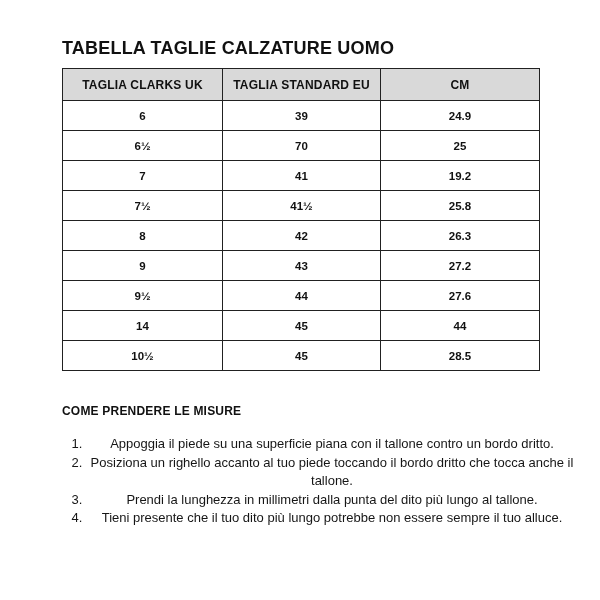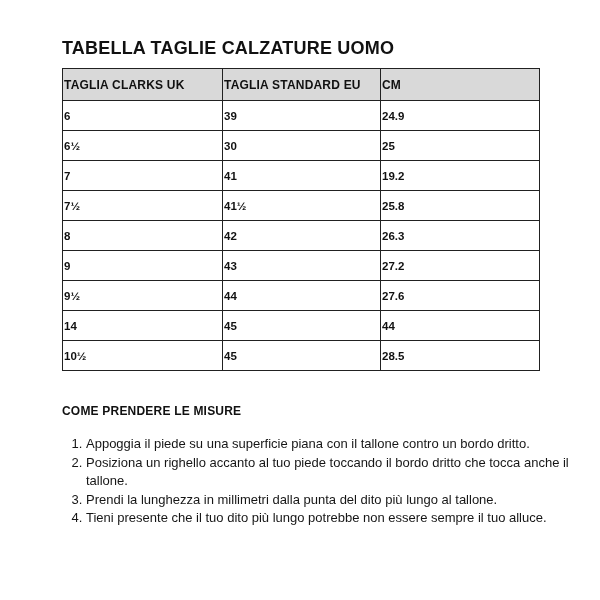--- a/index.html
+++ b/index.html
@@ -24,21 +24,21 @@
     letter-spacing: 0.2px;
     color: #111111;
     white-space: nowrap;
   }
   .size-table {
     position: absolute;
     left: 62px; top: 68px;
     width: 477px;
     border-collapse: collapse;
     table-layout: fixed;
-    text-align: left;
+    text-align: center;
     color: #111111;
   }
   .size-table col.c1 { width: 160px; }
   .size-table col.c2 { width: 158px; }
   .size-table col.c3 { width: 159px; }
   .size-table th {
     background: #d9d9d9;
     border: 1.5px solid #212121;
     font-size: 12px;
     font-weight: 700;
@@ -67,21 +67,21 @@
   .steps {
     position: absolute;
     left: 64px; top: 435px;
     margin: 0;
     padding: 0 0 0 22px;
     width: 492px;
     font-size: 13px;
     line-height: 18.5px;
     color: #161616;
   }
-  .steps li { margin: 0; padding: 0; }
+  .steps li { margin: 0; padding: 0; text-align: center; }
 </style>
 </head>
 <body>
 
 <div class="page">
 
   <h1 class="title">TABELLA TAGLIE CALZATURE UOMO</h1>
 
   <table class="size-table">
     <colgroup>
@@ -97,21 +97,21 @@
       </tr>
     </thead>
     <tbody>
       <tr>
         <td>6</td>
         <td>39</td>
         <td>24.9</td>
       </tr>
       <tr>
         <td>6½</td>
-        <td>30</td>
+        <td>70</td>
         <td>25</td>
       </tr>
       <tr>
         <td>7</td>
         <td>41</td>
         <td>19.2</td>
       </tr>
       <tr>
         <td>7½</td>
         <td>41½</td>

